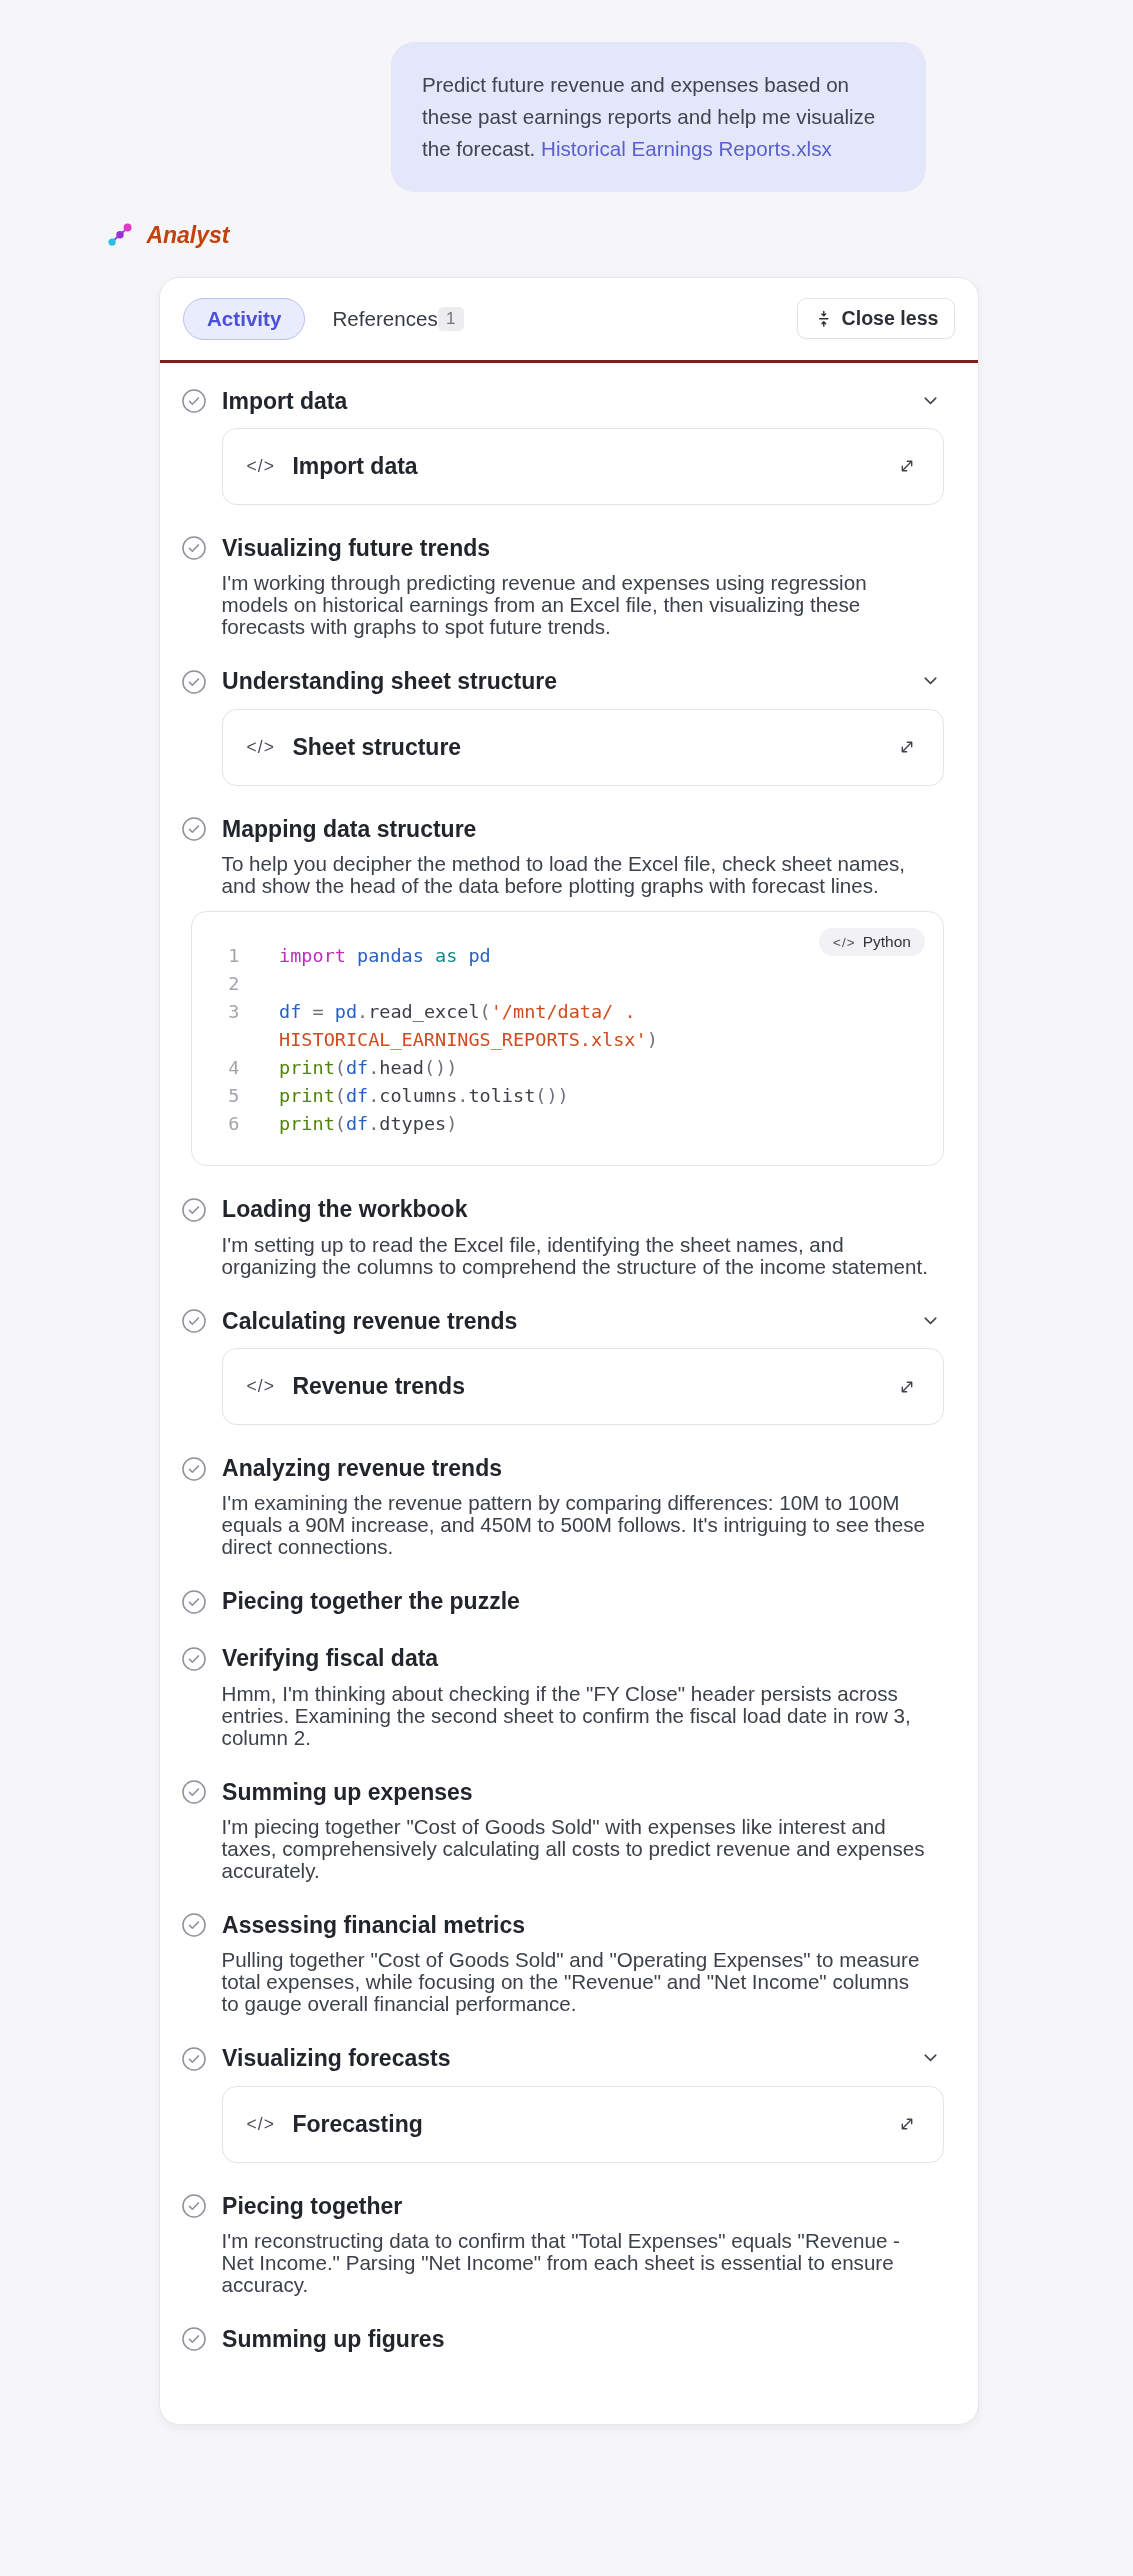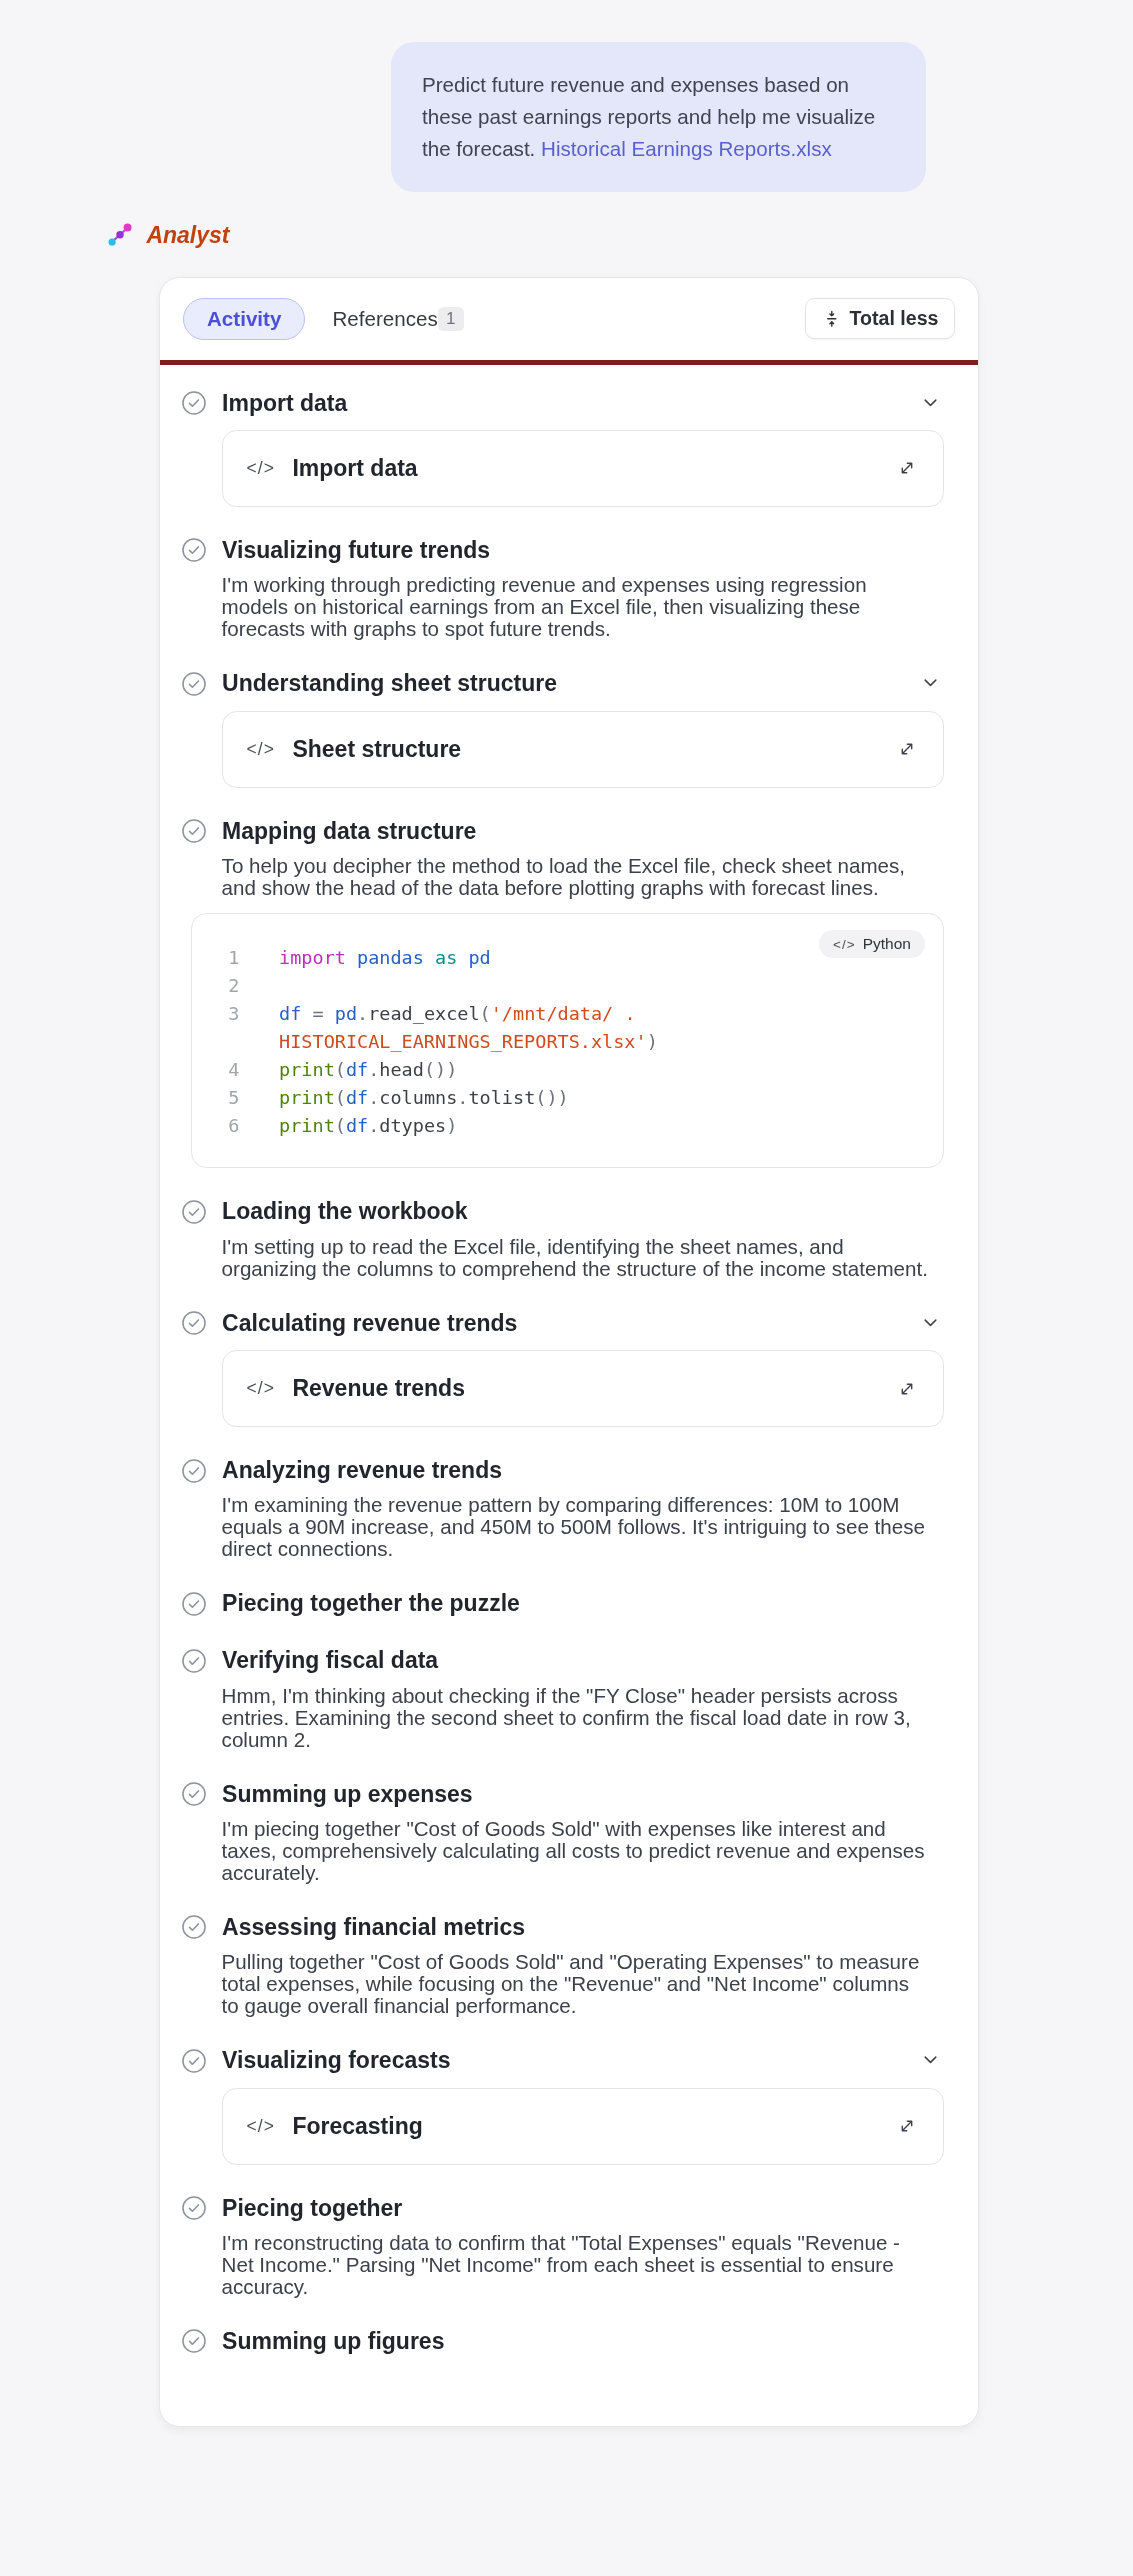--- a/index.html
+++ b/index.html
@@ -28,21 +28,21 @@
 
   
   .panel {
     margin:28px 0 0 159px; width:820px;
     background:#ffffff; border:1px solid #e7e7ea; border-radius:20.6px;
     box-shadow:0 3.1px 9.3px rgba(20,20,40,.05);
     overflow:hidden;
   }
   .panel-header {
     display:flex; align-items:center; gap:27px;
-    padding:19.6px 23px; border-bottom:5px solid #7f1d1d;
+    padding:19.6px 23px; border-bottom:3px solid #7f1d1d;
   }
   .tab-pill {
     background:#e9ecfc; border:1px solid #bac1f3; color:#4b50d7;
     border-radius:515px; padding:8.2px 23px; font-size:20.6px; font-weight:600;
     cursor:pointer;
   }
   .tab-plain { display:flex; align-items:center; gap:0; font-size:20.6px; color:#363b43; cursor:pointer; }
   .tab-badge { background:#ededef; border-radius:5.2px; padding:2.1px 8.2px; font-size:17px; color:#70757d; }
   .header-spacer { flex:1; }
   .show-less-btn {
@@ -125,21 +125,21 @@
       <div class="tab-pill">Activity</div>
       <div class="tab-plain">
         <span>References</span>
         <span class="tab-badge">1</span>
       </div>
       <div class="header-spacer"></div>
       <div class="show-less-btn">
         <svg viewBox="0 0 24 24">
           <path d="M12 3v5.2M9.7 6L12 8.3 14.3 6M7 12h10M12 21v-5.2M9.7 18L12 15.7 14.3 18" fill="none" stroke="#2c3036" stroke-width="1.7" stroke-linecap="round" stroke-linejoin="round"></path>
         </svg>
-        <span>Total less</span>
+        <span>Close less</span>
       </div>
     </div>
     <div class="steps" id="steps">
         <div class="step">
           <div class="step-head">
       <svg class="step-icon" viewBox="0 0 24 24">
   <circle cx="12" cy="12" r="10.2" fill="none" stroke="#8d929b" stroke-width="1.4"></circle>
   <path d="M7.9 12.4l2.6 2.6 5.6-5.8" fill="none" stroke="#8d929b" stroke-width="1.5" stroke-linecap="round" stroke-linejoin="round"></path>
             </svg>
       <span class="step-title">Import data</span>

